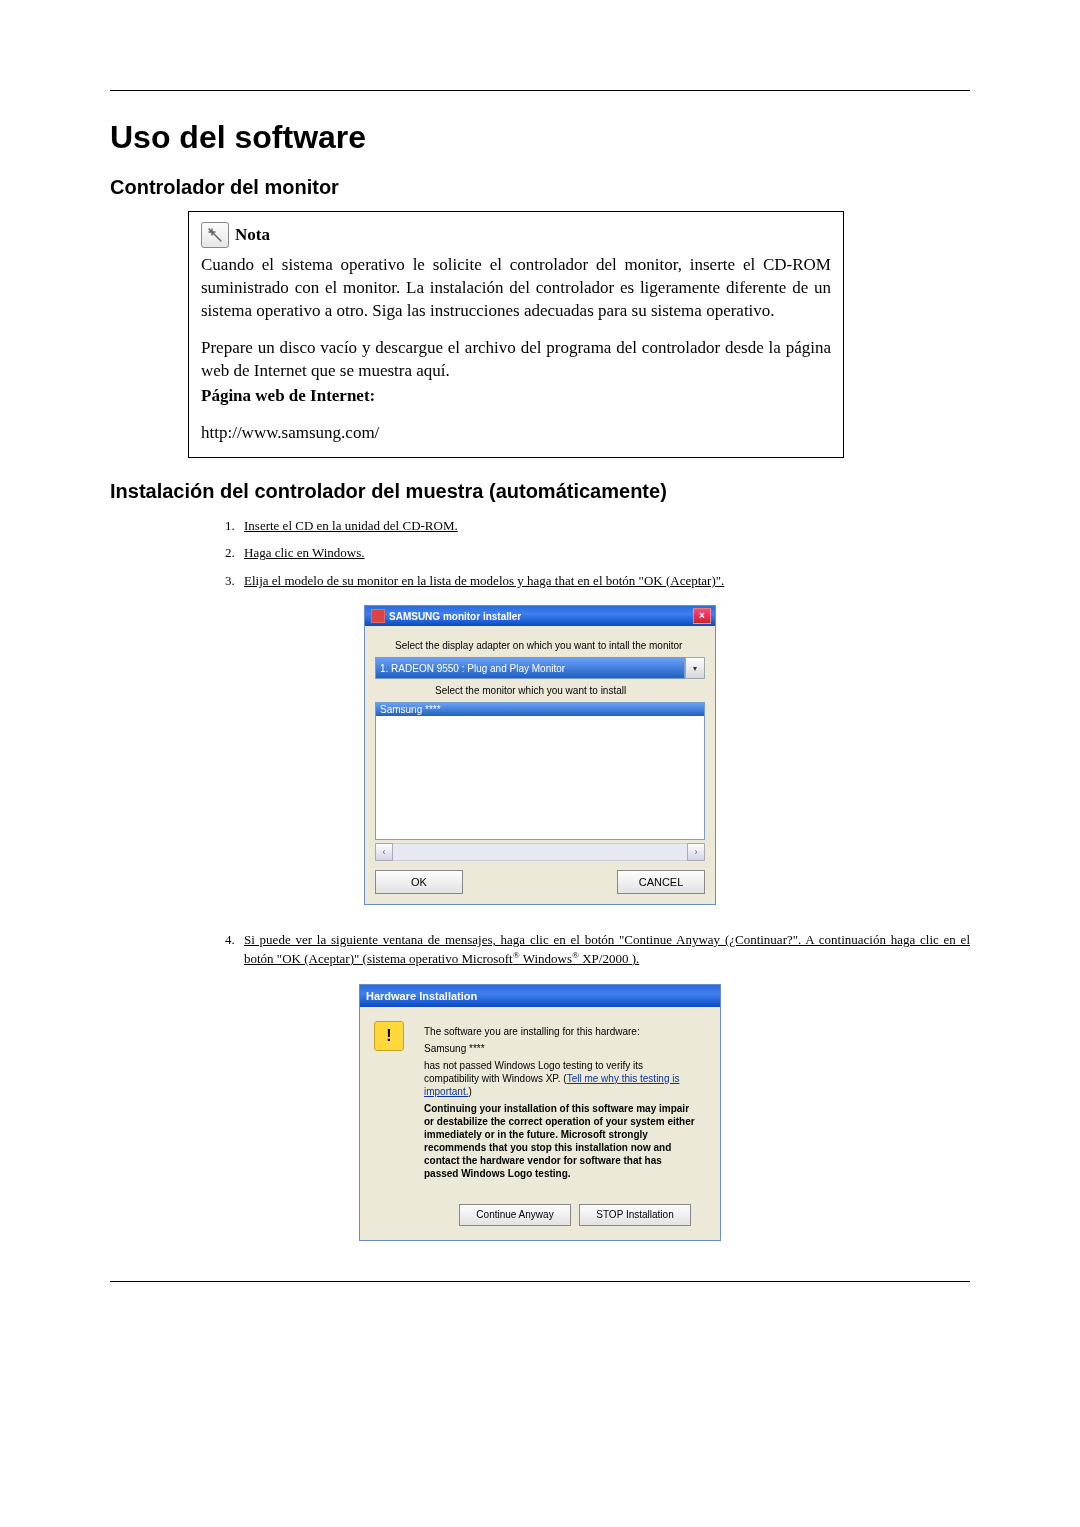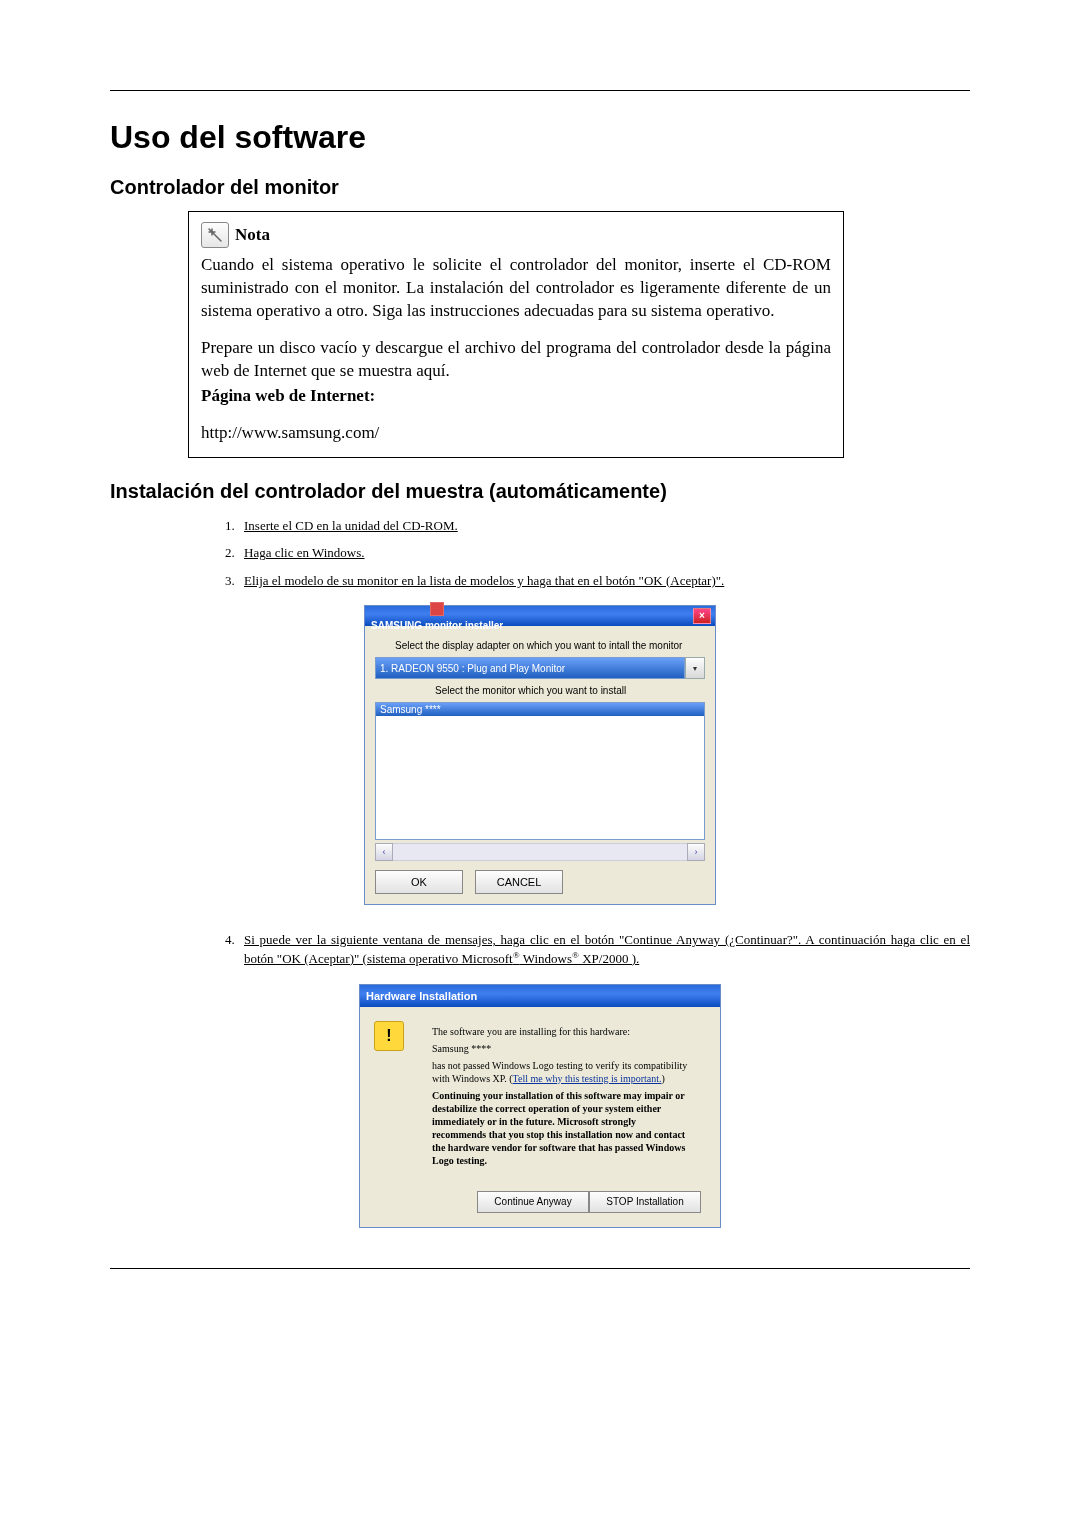--- a/index.html
+++ b/index.html
@@ -87,21 +87,21 @@
     height: 20px;
     display: flex;
     align-items: center;
     justify-content: space-between;
     padding: 0 4px 0 6px;
     background: linear-gradient(#2a6bdc,#3f7ff0 40%,#0a4bbf);
     color: #fff;
     font-weight: bold;
     font-size: 10px;
   }
-  .titlebar .left { display:flex; align-items:center; gap:4px;flex-direction:column; }
+  .titlebar .left { display:flex; align-items:center; gap:4px; }
   .win-icon { width:12px; height:12px; background:#d44; display:inline-block; border:1px solid #fff3; }
   .close-btn {
     width: 16px; height: 14px;
     background: linear-gradient(#f48,#c22);
     border: 1px solid #fff6;
     color: #fff; font-weight: bold; font-size: 10px;
     display:flex; align-items:center; justify-content:center;
     line-height:1;
   }
   .installer-body { padding: 8px 10px 10px 10px; }
@@ -136,21 +136,21 @@
   .scroll-arrow {
     width:16px; height:16px;
     border:1px solid #aab; background:linear-gradient(#fdfdfd,#d4d4e4);
     display:flex; align-items:center; justify-content:center;
     font-size:9px; color:#44a;
   }
   .scroll-track {
     flex:1; height:16px; background:#e8e8f2;
     border-top:1px solid #ccd; border-bottom:1px solid #ccd;
   }
-  .btnrow { display:flex; gap:12px; justify-content:flex-start; margin-top:10px; }
+  .btnrow { display:flex; gap:12px; justify-content:space-between; margin-top:10px; }
   .xp-btn {
     min-width: 86px; height:22px;
     border:1px solid #888; background:linear-gradient(#fdfdfd,#e2e2e2);
     font-family: Tahoma, Arial, sans-serif; font-size:11px;
     display:flex; align-items:center; justify-content:center;
   }
 
   
   .hw {
     width: 360px;
@@ -175,26 +175,26 @@
     content: ""; position:absolute;
     border-left: 10px solid transparent;
     border-right: 10px solid transparent;
     border-bottom: 18px solid #ffd93b;
     top: 3px;
   }
   .warn-icon span {
     position:relative; z-index:1; color:#000; font-weight:bold; font-size:16px;
   }
   .hw-text { flex:1; font-size:10px; line-height:1.3; }
-  .hw-text p { margin: 4px 16px; font-family: Liberation Serif, serif; }
+  .hw-text p { margin: 4px 8px; }
   .hw-link { color:#0a349c; text-decoration: underline; }
   .hw-bold { font-weight: bold; }
   .hw-footer {
-    padding: 8px 19px 14px 14px;
-    display:flex; justify-content:flex-end; 
+    padding: 8px 29px 14px 14px;
+    display:flex; justify-content:flex-end; gap:8px;
   }
   .hw-footer .xp-btn { min-width: 110px; font-size:10px; height:20px; }
   .underline-first::first-letter { text-decoration: underline; }
 
   sup { font-size: 0.7em; }
 </style>
 </head>
 <body>
 
 <div class="page">

